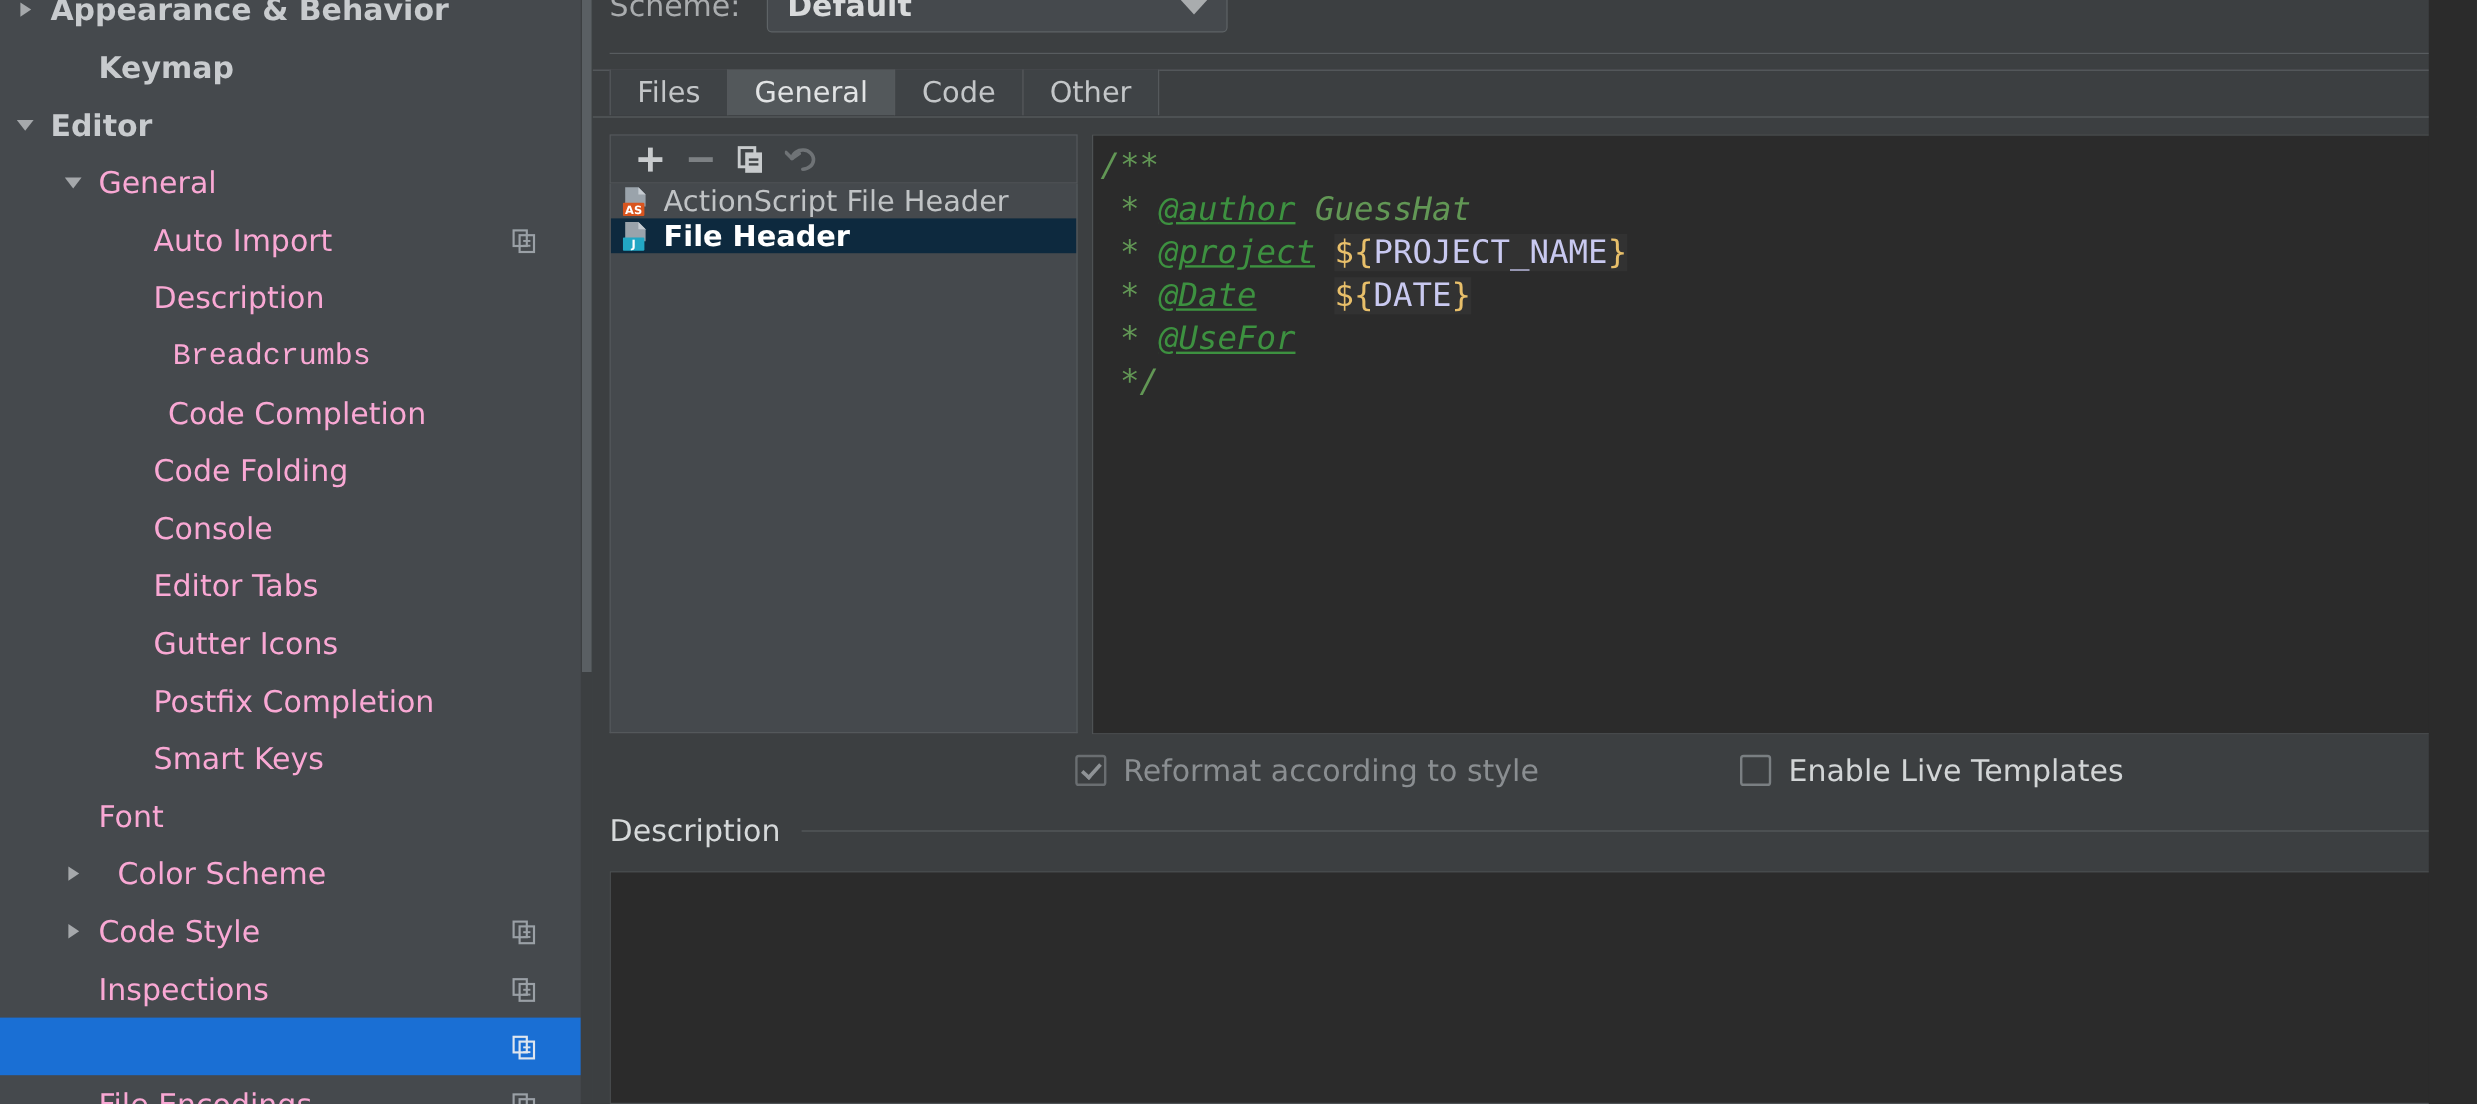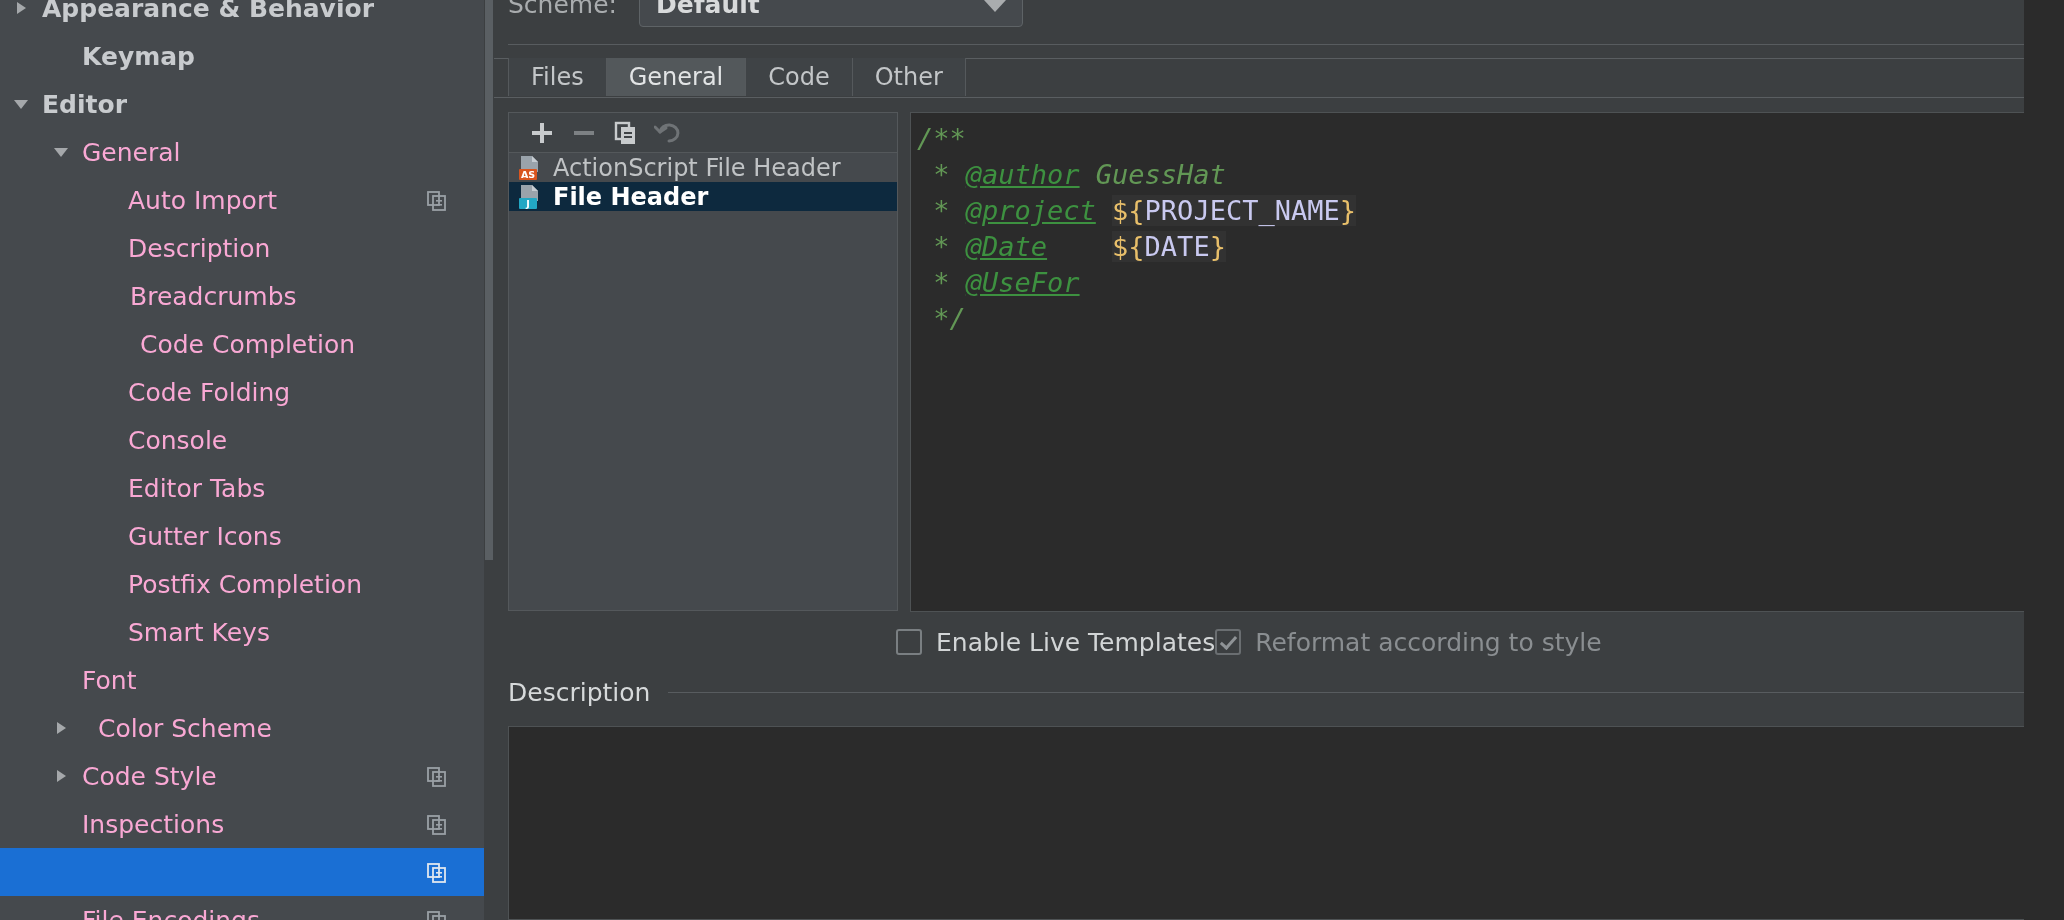--- a/index.html
+++ b/index.html
@@ -369,21 +369,21 @@
           <span class="copy-ico"><svg width="22" height="22" viewBox="0 0 22 22">
               <rect x="2" y="2" width="11" height="13" fill="none" stroke="#9aa0a6" stroke-width="1.8"></rect>
               <rect x="7" y="6" width="12" height="14" fill="none" stroke="#9aa0a6" stroke-width="1.8"></rect>
               <rect x="10" y="10" width="6" height="1.6" fill="#9aa0a6"></rect>
               <rect x="10" y="14" width="6" height="1.6" fill="#9aa0a6"></rect>
             </svg></span>
         </div>
         <div class="tree-row" style="position: absolute; left: 0px; top: 224px; width: 484px;">
           <span class="tree-label" style="margin-left: 128px;">Description</span>
         </div>
-        <div class="tree-row" style="position: absolute; left: 2px; top: 272px; width: 420px;">
+        <div class="tree-row" style="position: absolute; left: 16px; top: 272px; width: 420px; font-family: Liberation Mono, monospace;">
           <span class="tree-label" style="margin-left: 128px;">Breadcrumbs</span>
         </div>
         <div class="tree-row" style="position: absolute; left: 12px; top: 320px; width: 484px;">
           <span class="tree-label" style="margin-left: 128px;">Code Completion</span>
         </div>
         <div class="tree-row" style="position: absolute; left: 0px; top: 368px; width: 484px;">
           <span class="tree-label" style="margin-left: 128px;">Code Folding</span>
         </div>
         <div class="tree-row" style="position: absolute; left: 0px; top: 416px; width: 484px;">
           <span class="tree-label" style="margin-left: 128px;">Console</span>
@@ -525,27 +525,27 @@
           </div>
       </div>
 
       <div class="editor-pane">
         <div class="code" id="code-host"><div><span class="cmt">/**</span></div><div><span class="cmt"> * </span><span class="tag">@author</span><span class="cmt"> GuessHat</span></div><div><span class="cmt"> * </span><span class="tag">@project</span><span class="cmt"> </span><span class="macro-br macro-bg">${</span><span class="macro-nm macro-bg">PROJECT_NAME</span><span class="macro-br macro-bg">}</span></div><div><span class="cmt"> * </span><span class="tag">@Date</span><span class="cmt">    </span><span class="macro-br macro-bg">${</span><span class="macro-nm macro-bg">DATE</span><span class="macro-br macro-bg">}</span></div><div><span class="cmt"> * </span><span class="tag">@UseFor</span></div><div><span class="cmt"> */</span></div></div>
       </div>
 
     </div>
 
     <div class="cb-row">
+      <div class="cb-wrap" style="margin-right:168px;">
+        <span class="cb-box checked disabled"></span>
+        <span class="cb-label dim">Reformat according to style</span>
+      </div>
       <div class="cb-wrap">
         <span class="cb-box"></span>
         <span class="cb-label">Enable Live Templates</span>
-      </div>
-      <div class="cb-wrap" style="margin-right:168px;">
-        <span class="cb-box checked disabled"></span>
-        <span class="cb-label dim">Reformat according to style</span>
       </div>
     </div>
 
     <div class="desc-wrap">
       <div class="desc-head">
         <span class="desc-title">Description</span>
         <span class="desc-line"></span>
       </div>
       <div class="desc-box"></div>
     </div>

